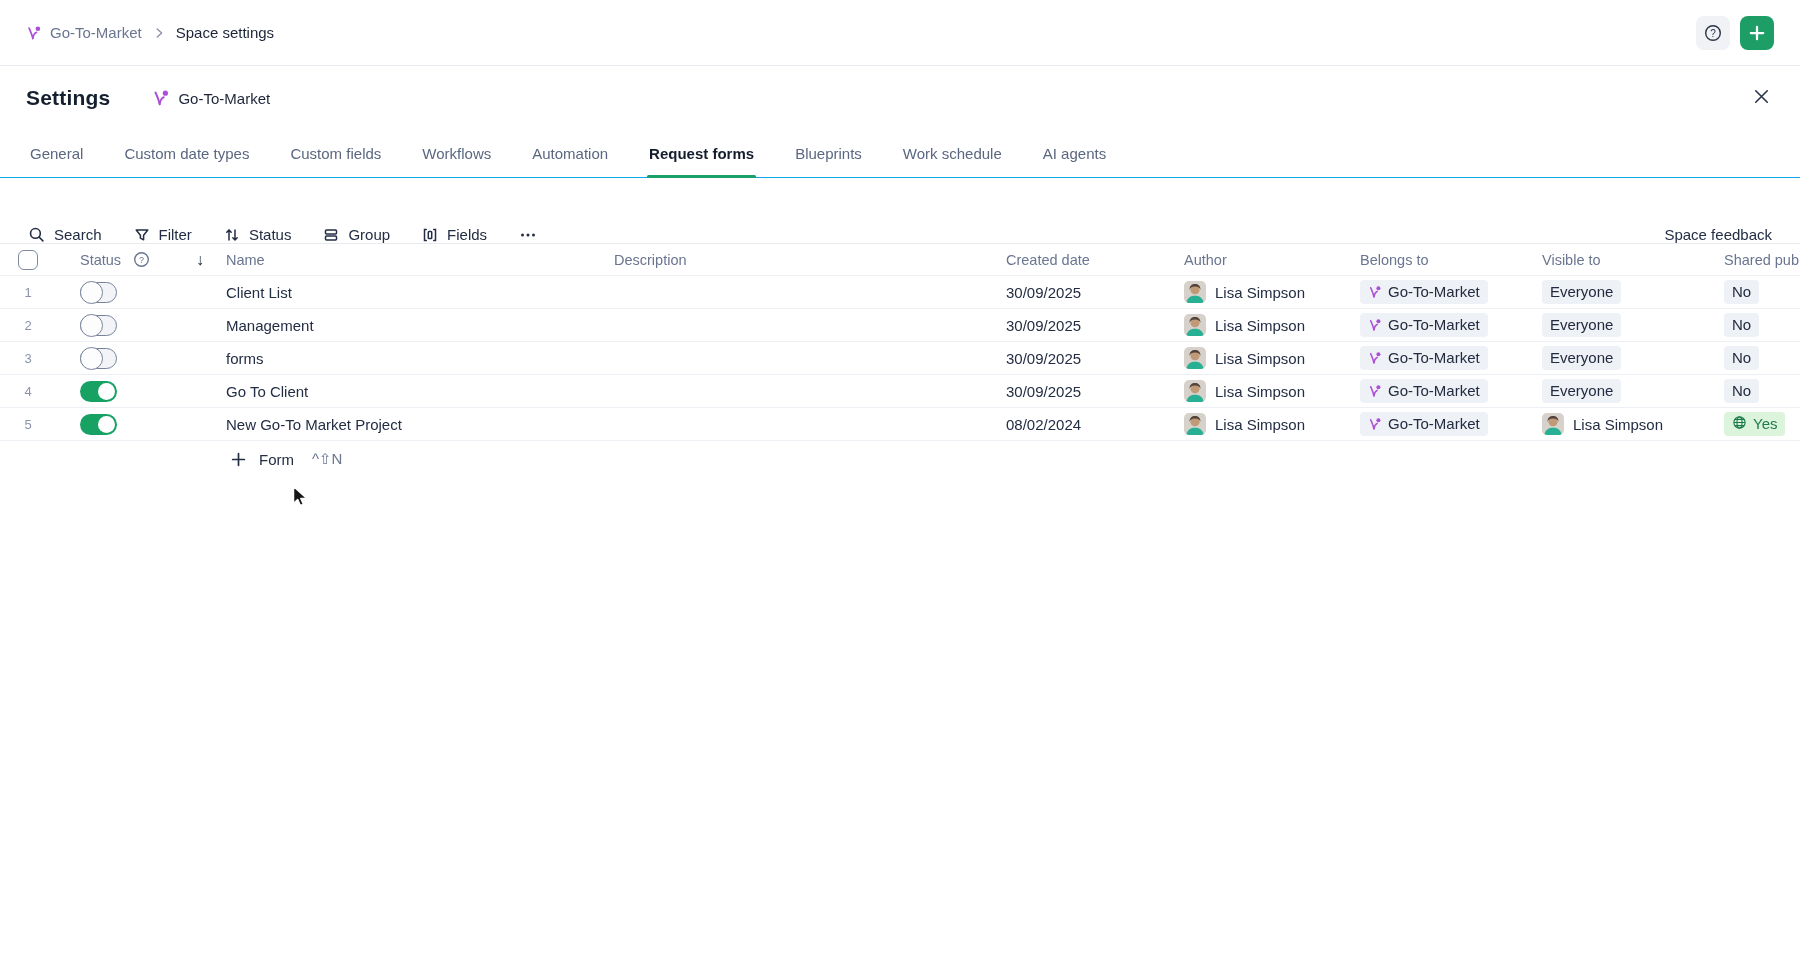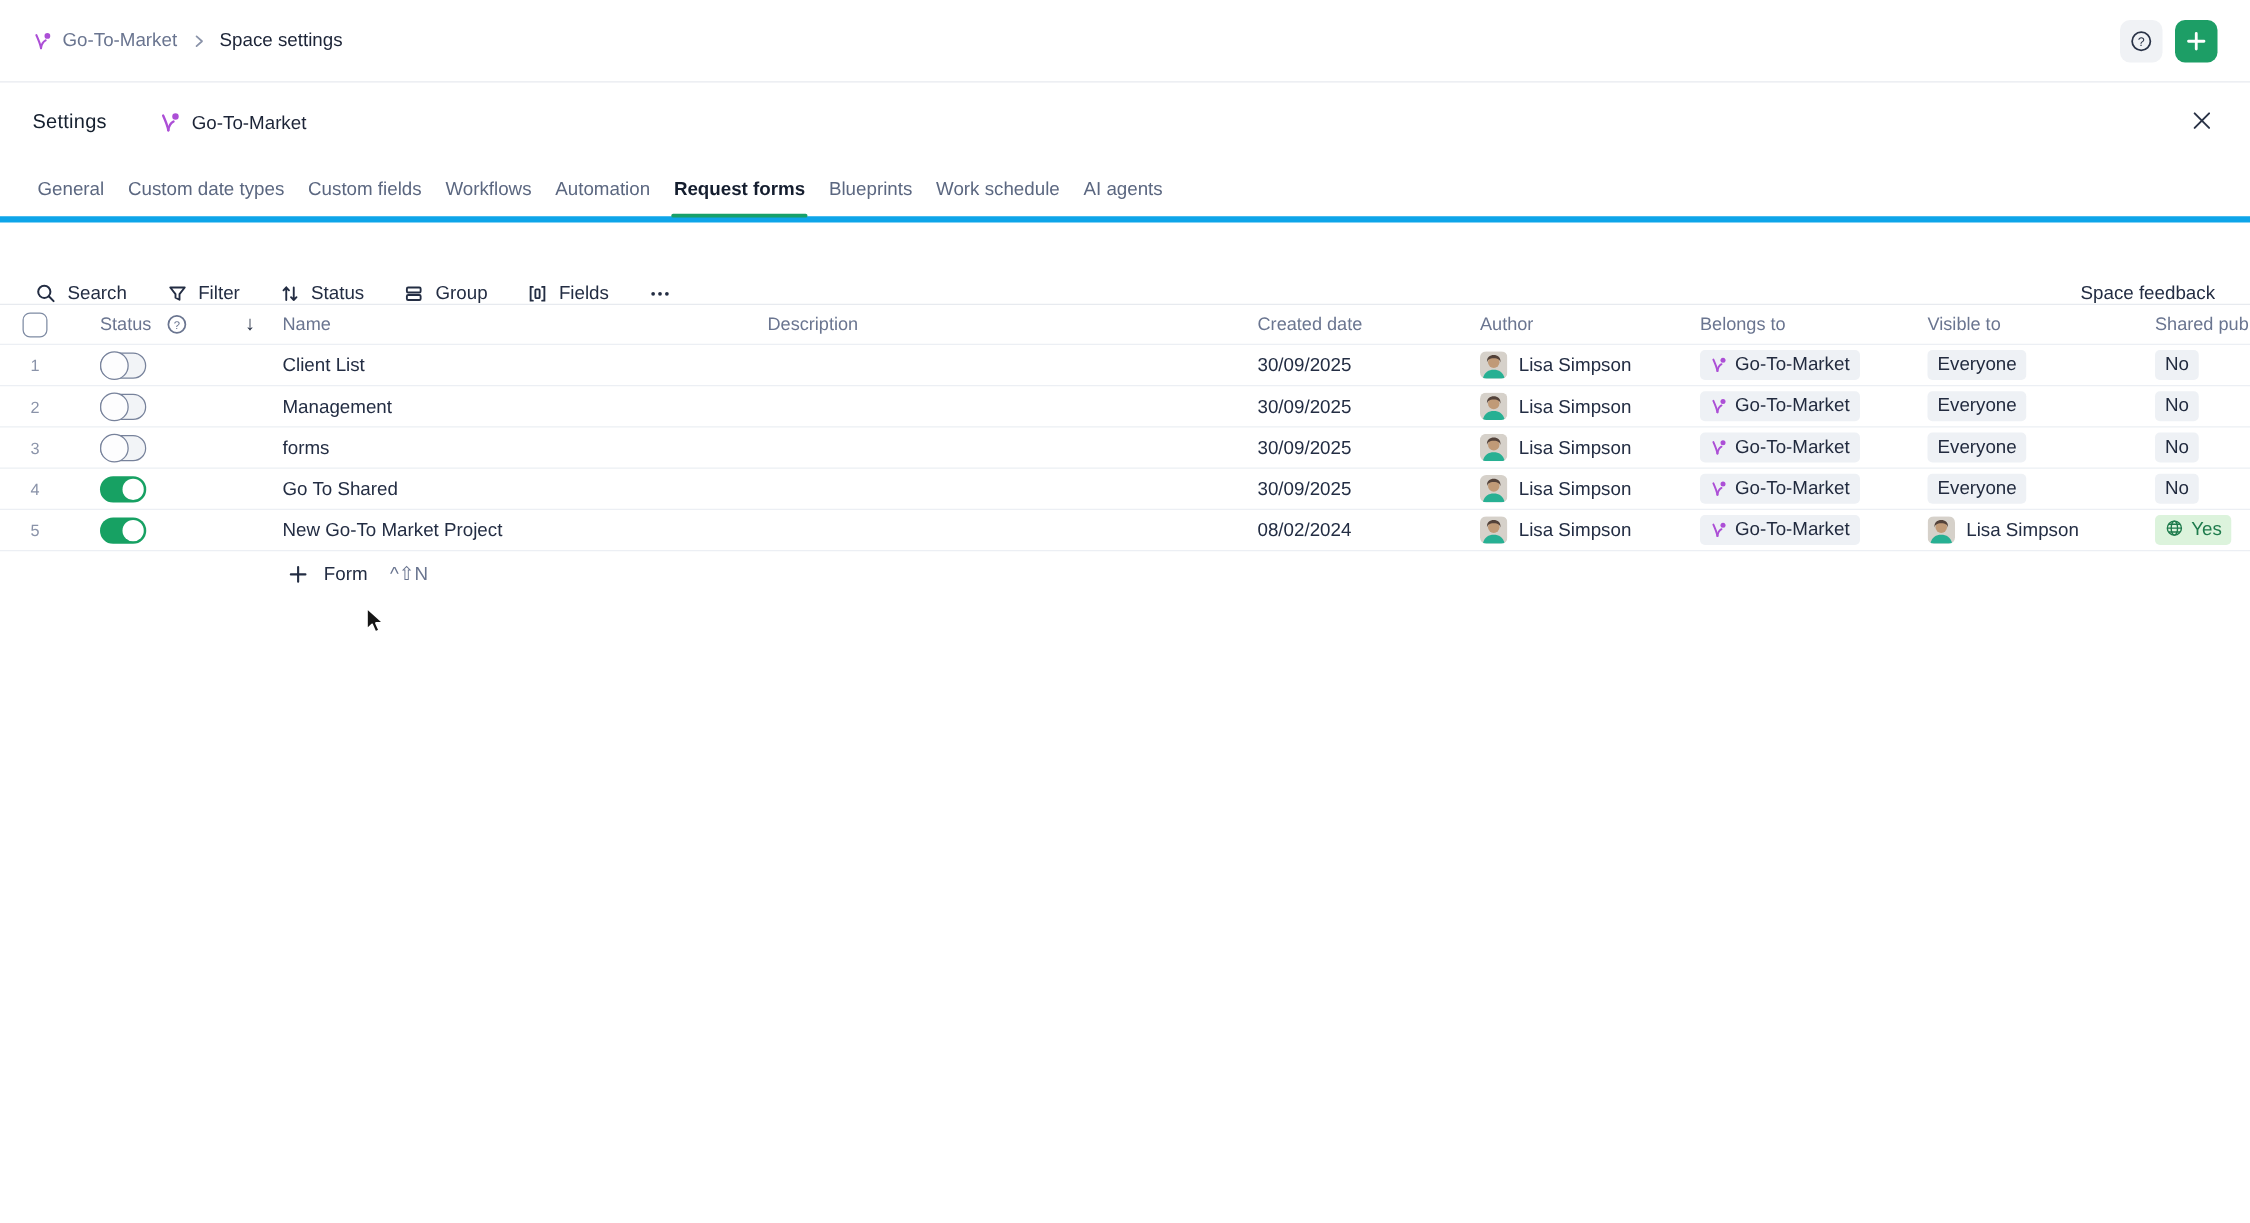--- a/index.html
+++ b/index.html
@@ -17,26 +17,26 @@
   .breadcrumb{display:flex;align-items:center;gap:10px}
   .bc-space{display:flex;align-items:center;gap:8px;color:#6A7590;cursor:pointer}
   .bc-current{color:#1C2437}
   .topbar-actions{display:flex;gap:10px}
   .icon-btn{width:34px;height:34px;border-radius:8px;display:flex;align-items:center;justify-content:center;cursor:pointer}
   .help-btn{background:#F0F2F5}
   .add-btn{background:#1D9E66}
 
   
   .settings-header{height:64px;display:flex;align-items:center;padding:0 26px;position:relative}
-  .settings-title{font-size:16px;font-weight:normal;color:#15202F;letter-spacing:.2px}
+  .settings-title{font-size:21px;font-weight:bold;color:#15202F;letter-spacing:.2px}
   .space-chip{display:flex;align-items:center;gap:8px;margin-left:42px;color:#1C2437}
   .close-btn{position:absolute;right:28px;top:20px;cursor:pointer}
 
   
-  .tabs{display:flex;gap:19px;padding:0 30px;height:48px;border-bottom:5px solid #0ea5e9}
+  .tabs{display:flex;gap:41px;padding:0 30px;height:48px;border-bottom:1px solid #0ea5e9}
   .tab{display:flex;align-items:center;color:#5B6780;position:relative;cursor:pointer}
   .tab.active{color:#141D2E;font-weight:600}
   .tab.active::after{content:"";position:absolute;left:-2px;right:-2px;bottom:-1px;height:3px;border-radius:2px;background:#17A06A}
 
   
   .toolbar{display:flex;align-items:flex-end;gap:32px;height:66px;padding:0 28px;border-bottom:1px solid #E7EAEF}
   .tool{display:flex;align-items:center;gap:9px;color:#232D43;cursor:pointer}
   .tool-more{letter-spacing:1px;font-weight:bold;color:#232D43;cursor:pointer}
   .leave-feedback{margin-left:auto;cursor:pointer;color:#232D43}
 
@@ -354,21 +354,21 @@
       <span class="pill">No</span>
     </div>
   </div>
 
   <div class="trow">
     <div class="c-num">4</div>
     <div class="c-status">
       <div class="toggle on"></div>
     </div>
     <div class="c-sort"></div>
-    <div class="c-name">Go To Shared</div>
+    <div class="c-name">Go To Client</div>
     <div class="c-desc"></div>
     <div class="c-date">30/09/2025</div>
     <div class="c-author">
       <span class="avatar">
           <svg width="22" height="22" viewBox="0 0 22 22">
             <rect width="22" height="22" fill="#D6D1CA"></rect>
             <circle cx="11" cy="8.7" r="4.6" fill="#C09A77"></circle>
             <path d="M5.6 9 C5.2 4.6 8 2.9 11 2.9 C14 2.9 16.8 4.6 16.4 9 C16 6.8 14.5 5.5 11 5.5 C7.5 5.5 6 6.8 5.6 9 Z" fill="#53423A"></path>
             <path d="M2.2 22 C3.4 16.4 7 14.7 11 14.7 C15 14.7 18.6 16.4 19.8 22 Z" fill="#27B093"></path>
           </svg>

